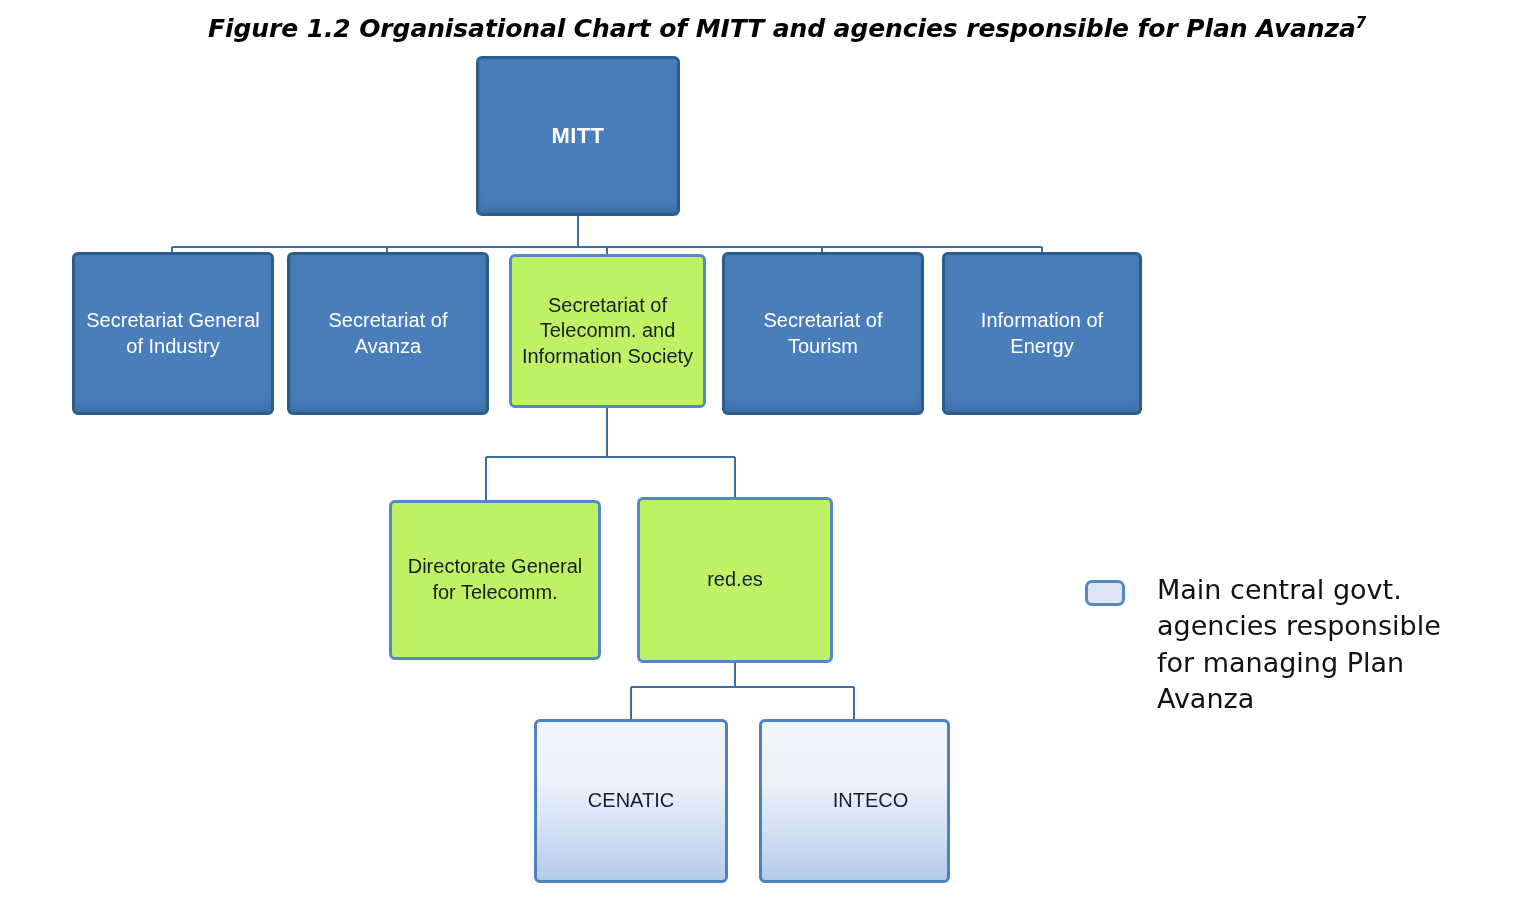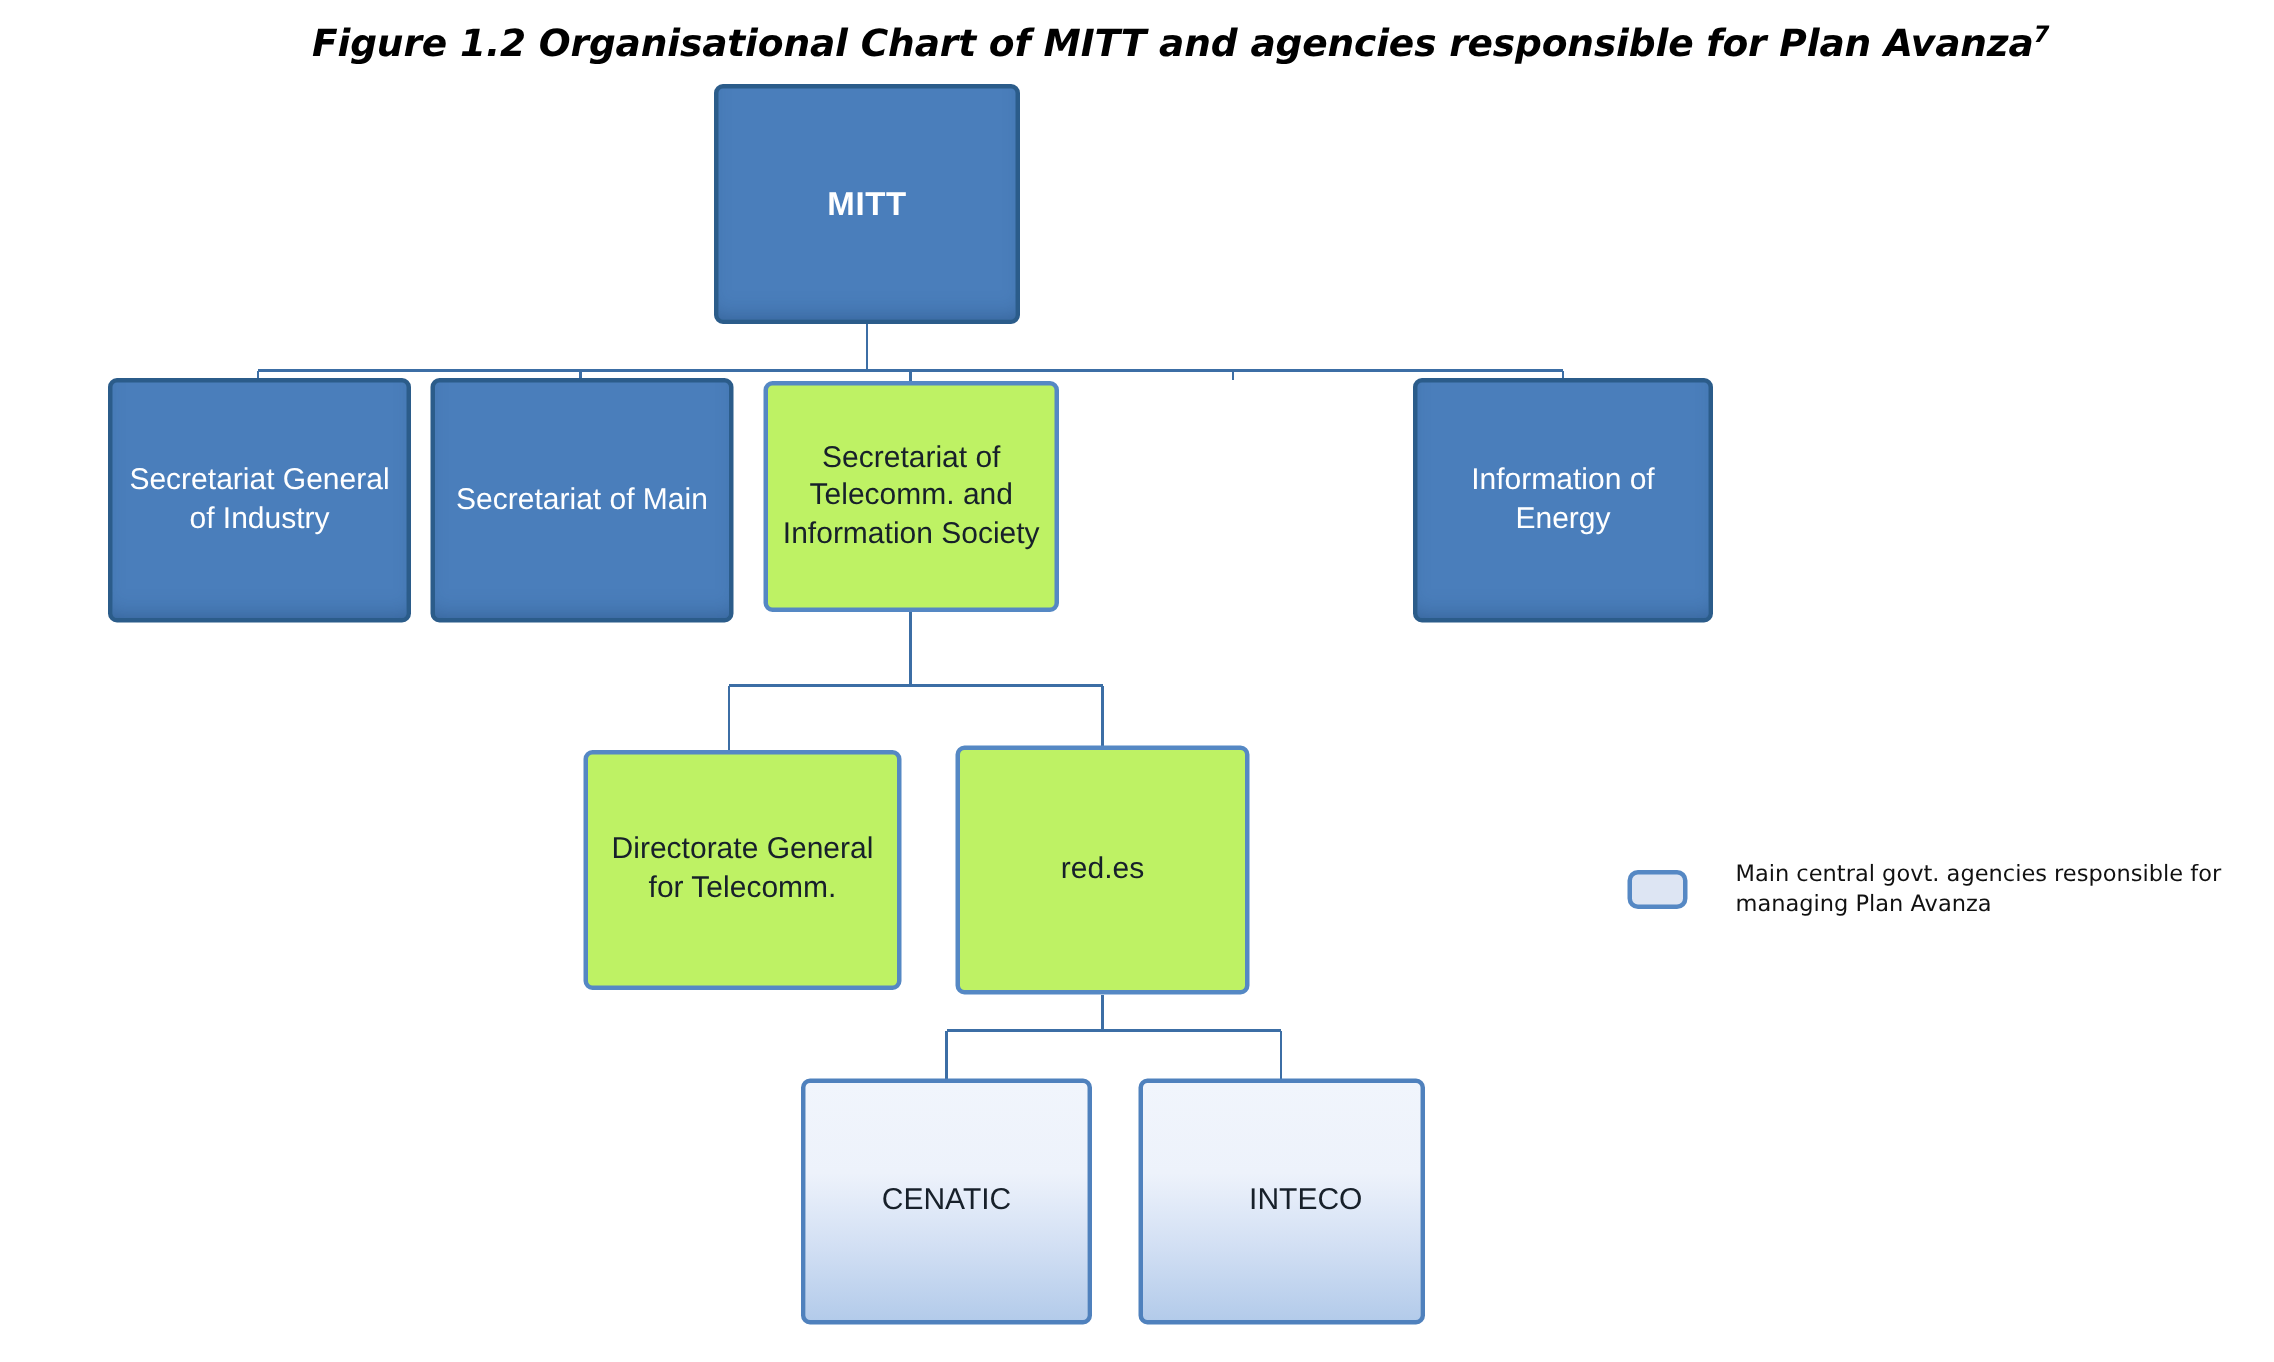--- a/index.html
+++ b/index.html
@@ -116,21 +116,21 @@
     height: 26px;
     margin-top: 8px;
     border-radius: 7px;
     background: #dde5f3;
     border: 3px solid #5588c4;
     box-sizing: border-box;
   }
   .legend-text {
     margin-left: 32px;
     font-family: "DejaVu Sans", sans-serif;
-    font-size: 15px;
+    font-size: 27px;
     line-height: 1.35;
     color: #111111;
     width: 330px;
   }
 </style>
 </head>
 <body>
 
 <div id="chart-canvas">
 
@@ -163,27 +163,30 @@
 
   <div class="node solid root" style="left:476px; top:56px; width:204px; height:160px;">
     <span class="node-label">MITT</span>
   </div>
 
   <div class="node solid" style="left:72px; top:252px; width:202px; height:163px;">
     <span class="node-label">Secretariat General of Industry</span>
   </div>
 
   <div class="node solid" style="left:287px; top:252px; width:202px; height:163px;">
-    <span class="node-label">Secretariat of Main</span>
+    <span class="node-label">Secretariat of Avanza</span>
   </div>
 
   <div class="node pale" style="left:509px; top:254px; width:197px; height:154px;">
     <span class="node-label">Secretariat of Telecomm. and Information Society</span>
   </div>
 
+  <div class="node solid" style="left:722px; top:252px; width:202px; height:163px;">
+    <span class="node-label">Secretariat of Tourism</span>
+  </div>
 
   <div class="node solid" style="left:942px; top:252px; width:200px; height:163px;">
     <span class="node-label">Information of Energy</span>
   </div>
 
   <div class="node pale" style="left:389px; top:500px; width:212px; height:160px;">
     <span class="node-label">Directorate General for Telecomm.</span>
   </div>
 
   <div class="node gradient" style="left:534px; top:719px; width:194px; height:164px;">

